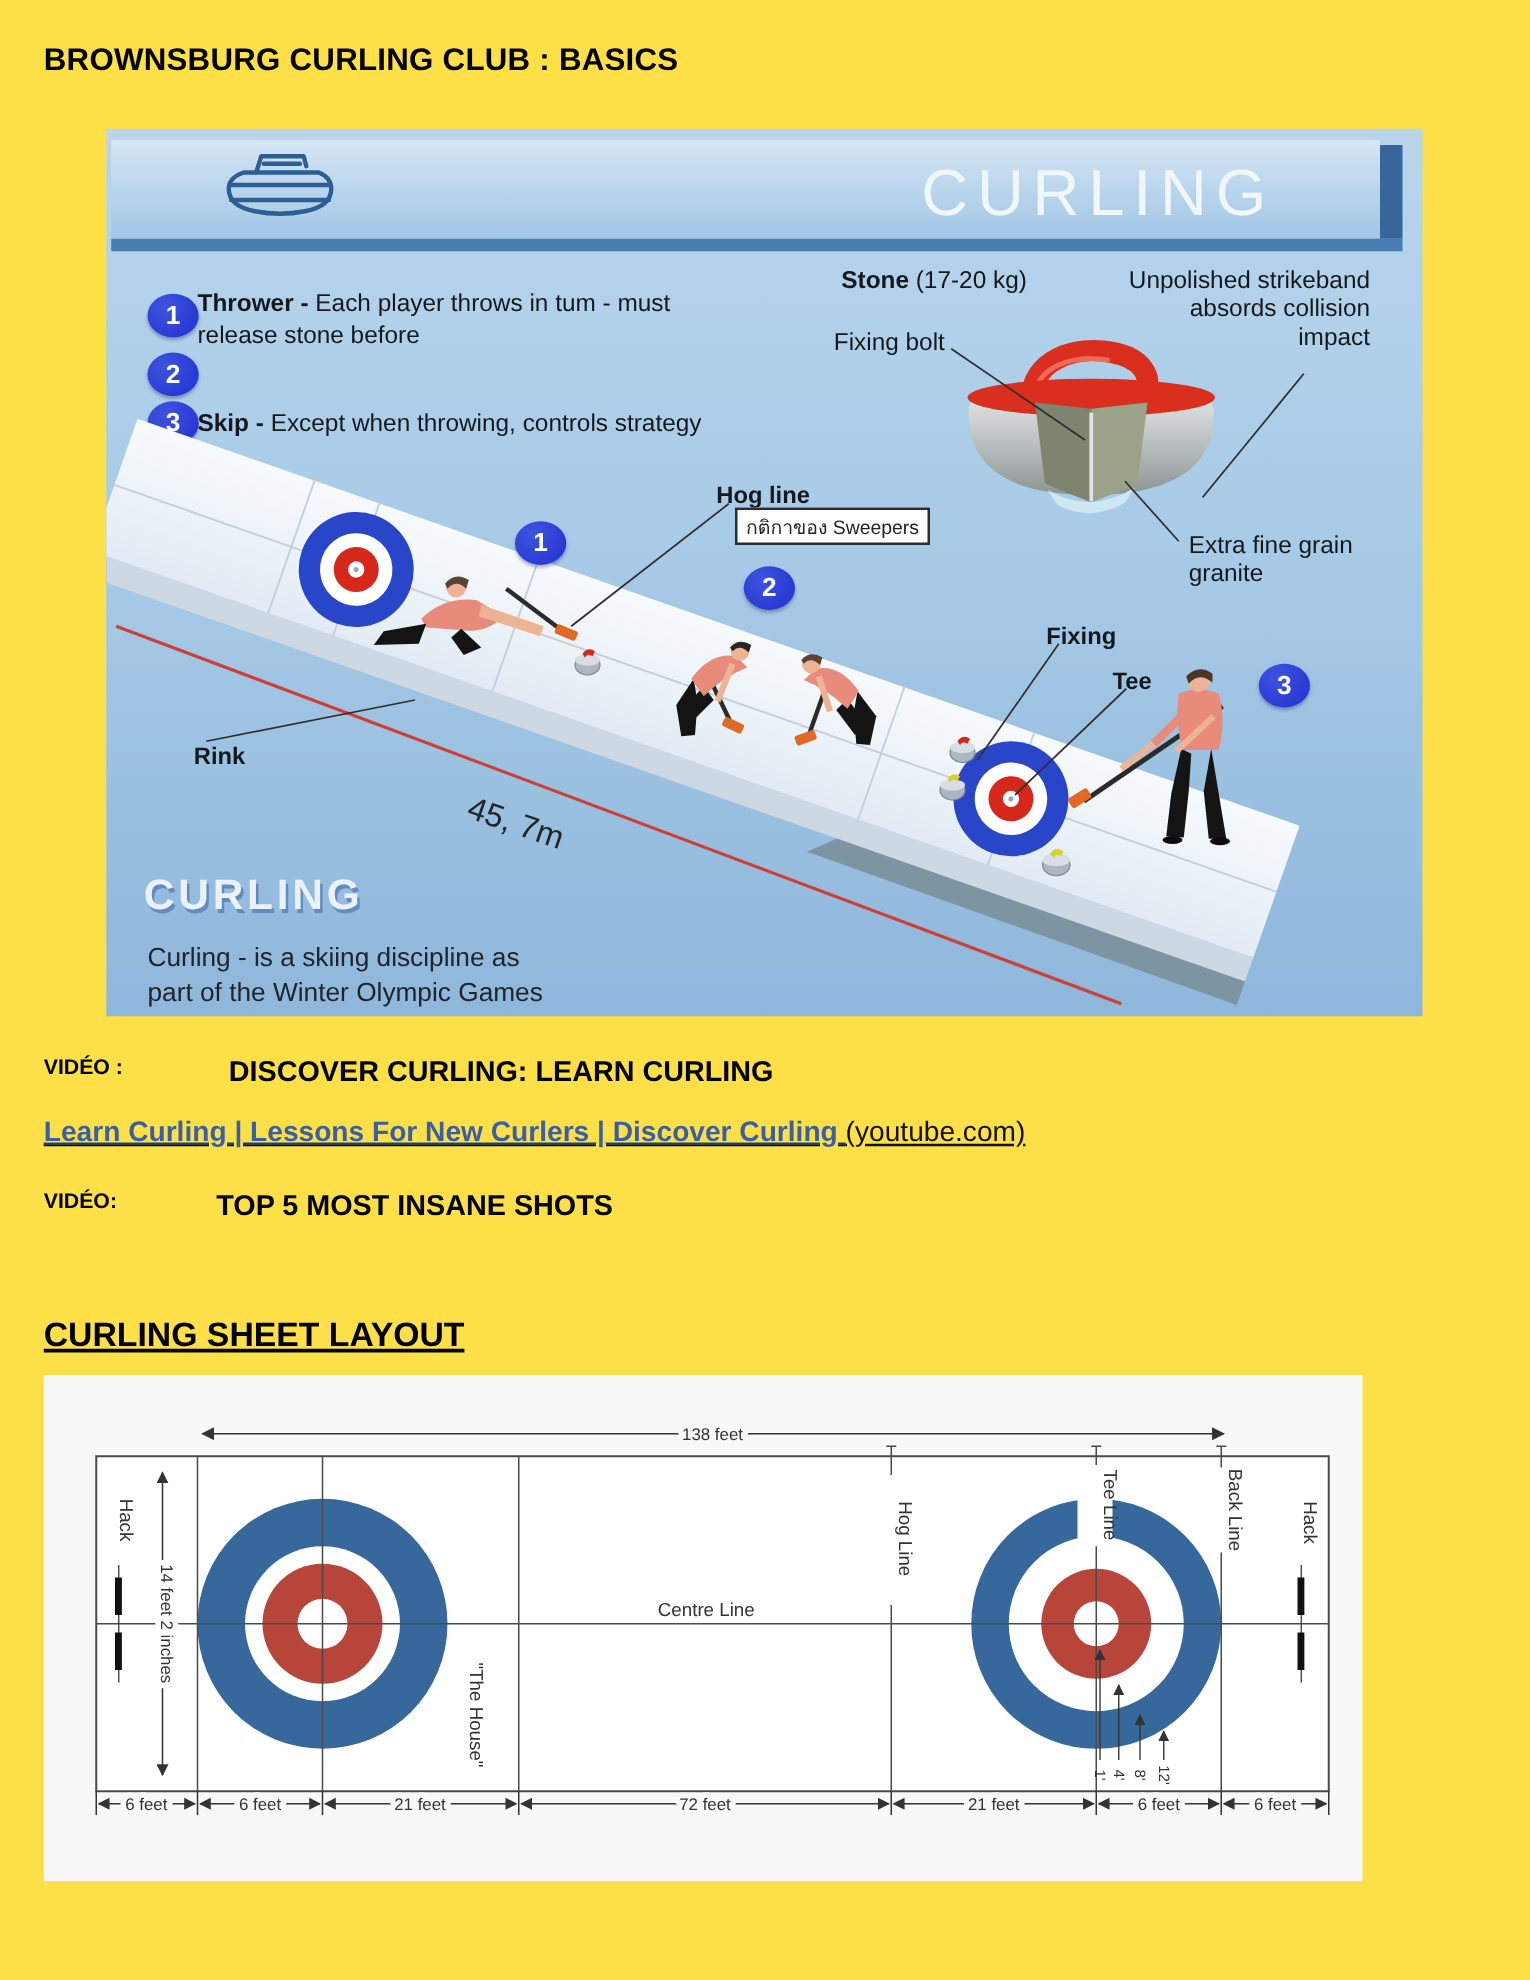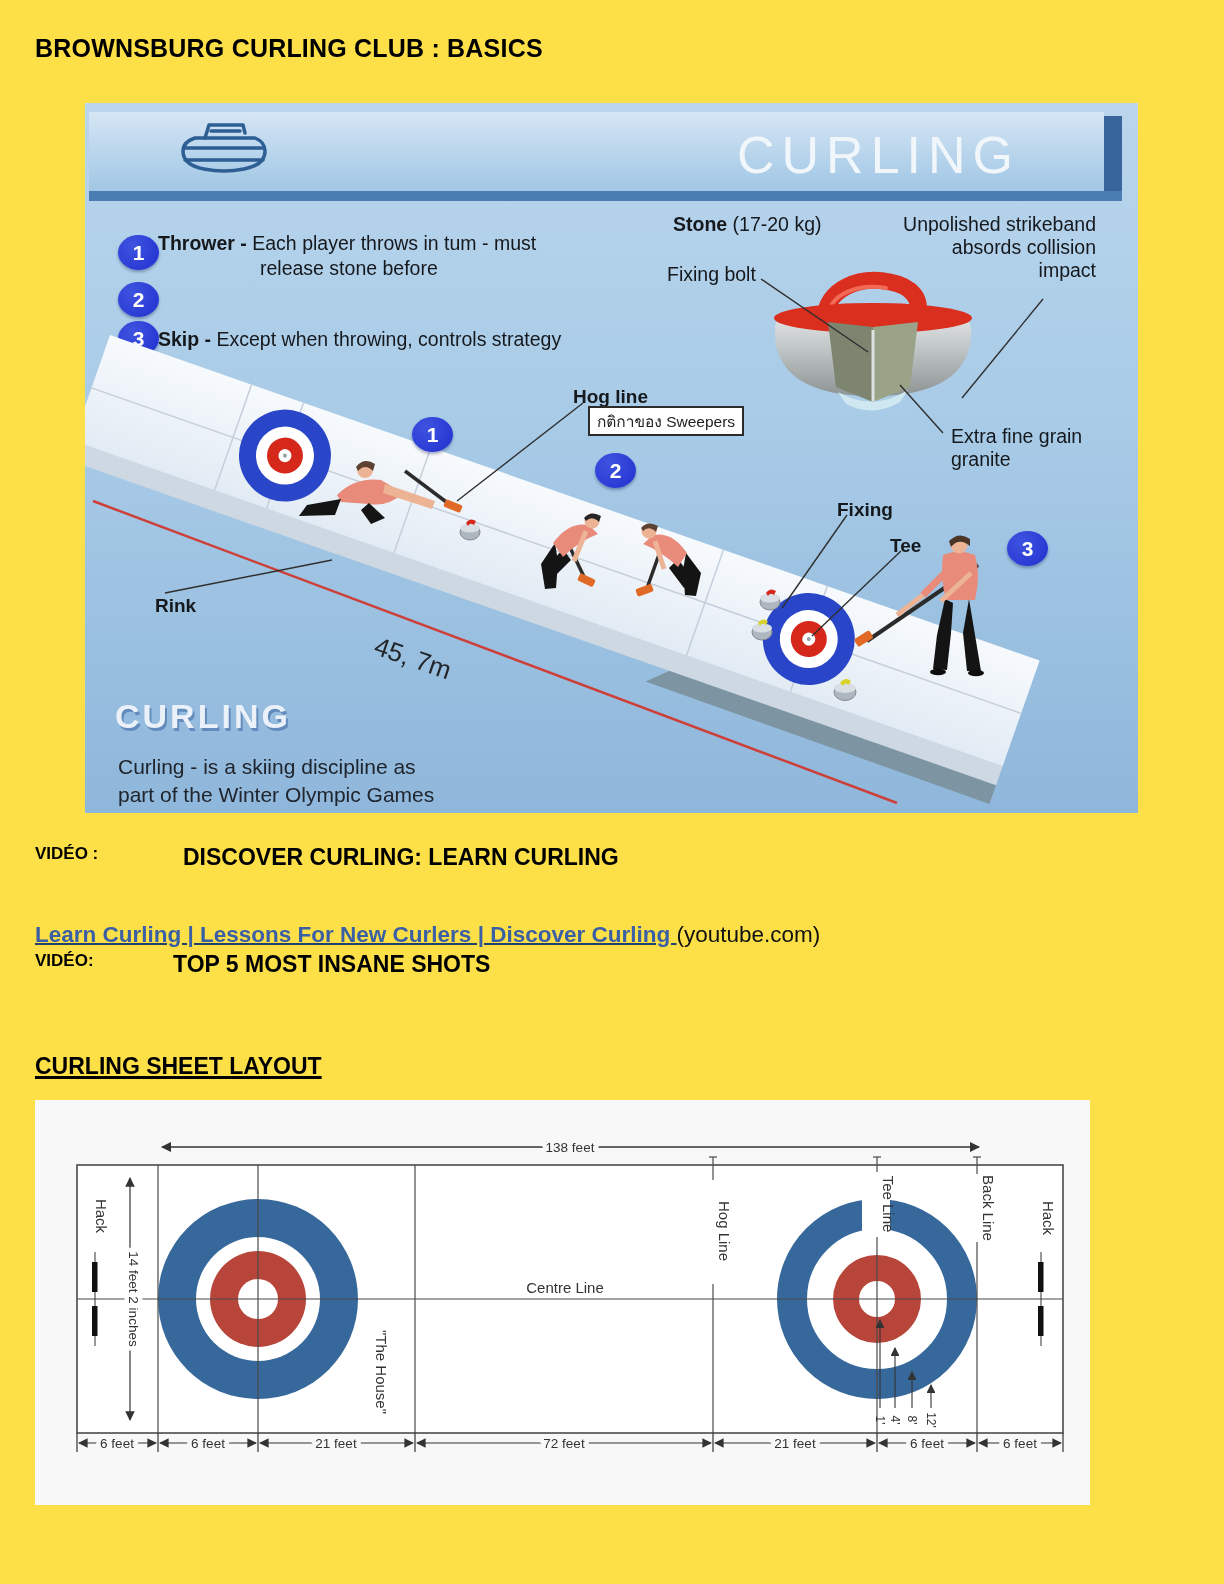--- a/index.html
+++ b/index.html
@@ -32,21 +32,21 @@
       letter-spacing:3px;text-shadow:2px 3px 0 rgba(58,100,160,.55);}
   .ig-caption{position:absolute;left:33px;top:650px;font-size:21px;color:#20242c;line-height:28px;}
 
   
   .vid-line{position:absolute;left:35px;font-size:17px;font-weight:bold;color:#000;}
   .vid-title{position:absolute;font-size:23px;font-weight:bold;color:#000;}
   .link-line{position:absolute;left:35px;font-size:22.5px;}
   .link-blue{color:#3a5fa5;font-weight:bold;}
   .u{text-decoration:underline;text-decoration-thickness:2px;text-decoration-color:#22406e;}
   .plain{color:#111;font-weight:normal;}
-  .layout-heading{position:absolute;left:35px;top:1053px;font-size:23px;font-weight:bold;color:#000;
+  .layout-heading{position:absolute;left:35px;top:1053px;font-size:27px;font-weight:bold;color:#000;
       text-decoration:underline;text-decoration-thickness:2.5px;}
 
   
   .layout-box{position:absolute;left:35px;top:1100px;width:1055px;height:405px;background:#f8f8f8;}
   svg text{font-family:"Liberation Sans","DejaVu Sans",sans-serif;}
   .dimtxt{font-size:13.5px;fill:#333;paint-order:stroke;stroke:#f8f8f8;stroke-width:9px;stroke-linejoin:round;}
   .dimtxt-w{font-size:13.5px;fill:#333;paint-order:stroke;stroke:#ffffff;stroke-width:9px;stroke-linejoin:round;}
   .linelab{font-size:15px;fill:#333;}
   .ringlab{font-size:12px;fill:#333;}
 </style>
@@ -71,21 +71,21 @@
         <path d="M14 43 L92 43"></path>
       </g>
     </svg>
 
     <div class="ig-title">CURLING</div>
 
     <div class="badge" style="left:33px;top:132px;">1</div>
     <div class="role-text" style="top:128px;">
       <span class="b">Thrower -</span>
       <span>Each player throws in tum - must</span><br>
-      <span style="margin-left:102px;">release stone before</span>
+      <span style="">release stone before</span>
     </div>
 
     <div class="badge" style="left:33px;top:179px;">2</div>
 
     <div class="badge" style="left:33px;top:218px;">3</div>
     <div class="role-text" style="top:224px;">
       <span class="b">Skip -</span>
       <span>Except when throwing, controls strategy</span>
     </div>
 
@@ -253,21 +253,21 @@
     <div class="ig-footer-title">CURLING</div>
     <div class="ig-caption">
       <span>Curling - is a skiing discipline as</span><br>
       <span>part  of   the Winter Olympic Games</span>
     </div>
   </div>
 
   <div class="vid-line" style="top:844px;">VIDÉO :</div>
   <div class="vid-title" style="left:183px;top:844px;">DISCOVER CURLING: LEARN CURLING</div>
 
-  <div class="link-line" style="top:922px;">
+  <div class="link-line" style="top:893px;text-decoration:underline;">
     <span class="link-blue u"> Learn Curling | Lessons For New Curlers | Discover Curling </span><span class="plain">(youtube.com)</span>
   </div>
 
   <div class="vid-line" style="top:951px;">VIDÉO:</div>
   <div class="vid-title" style="left:173px;top:951px;">TOP 5 MOST INSANE SHOTS</div>
 
 
   <div class="layout-heading">CURLING SHEET LAYOUT</div>
 
   <div class="layout-box">

